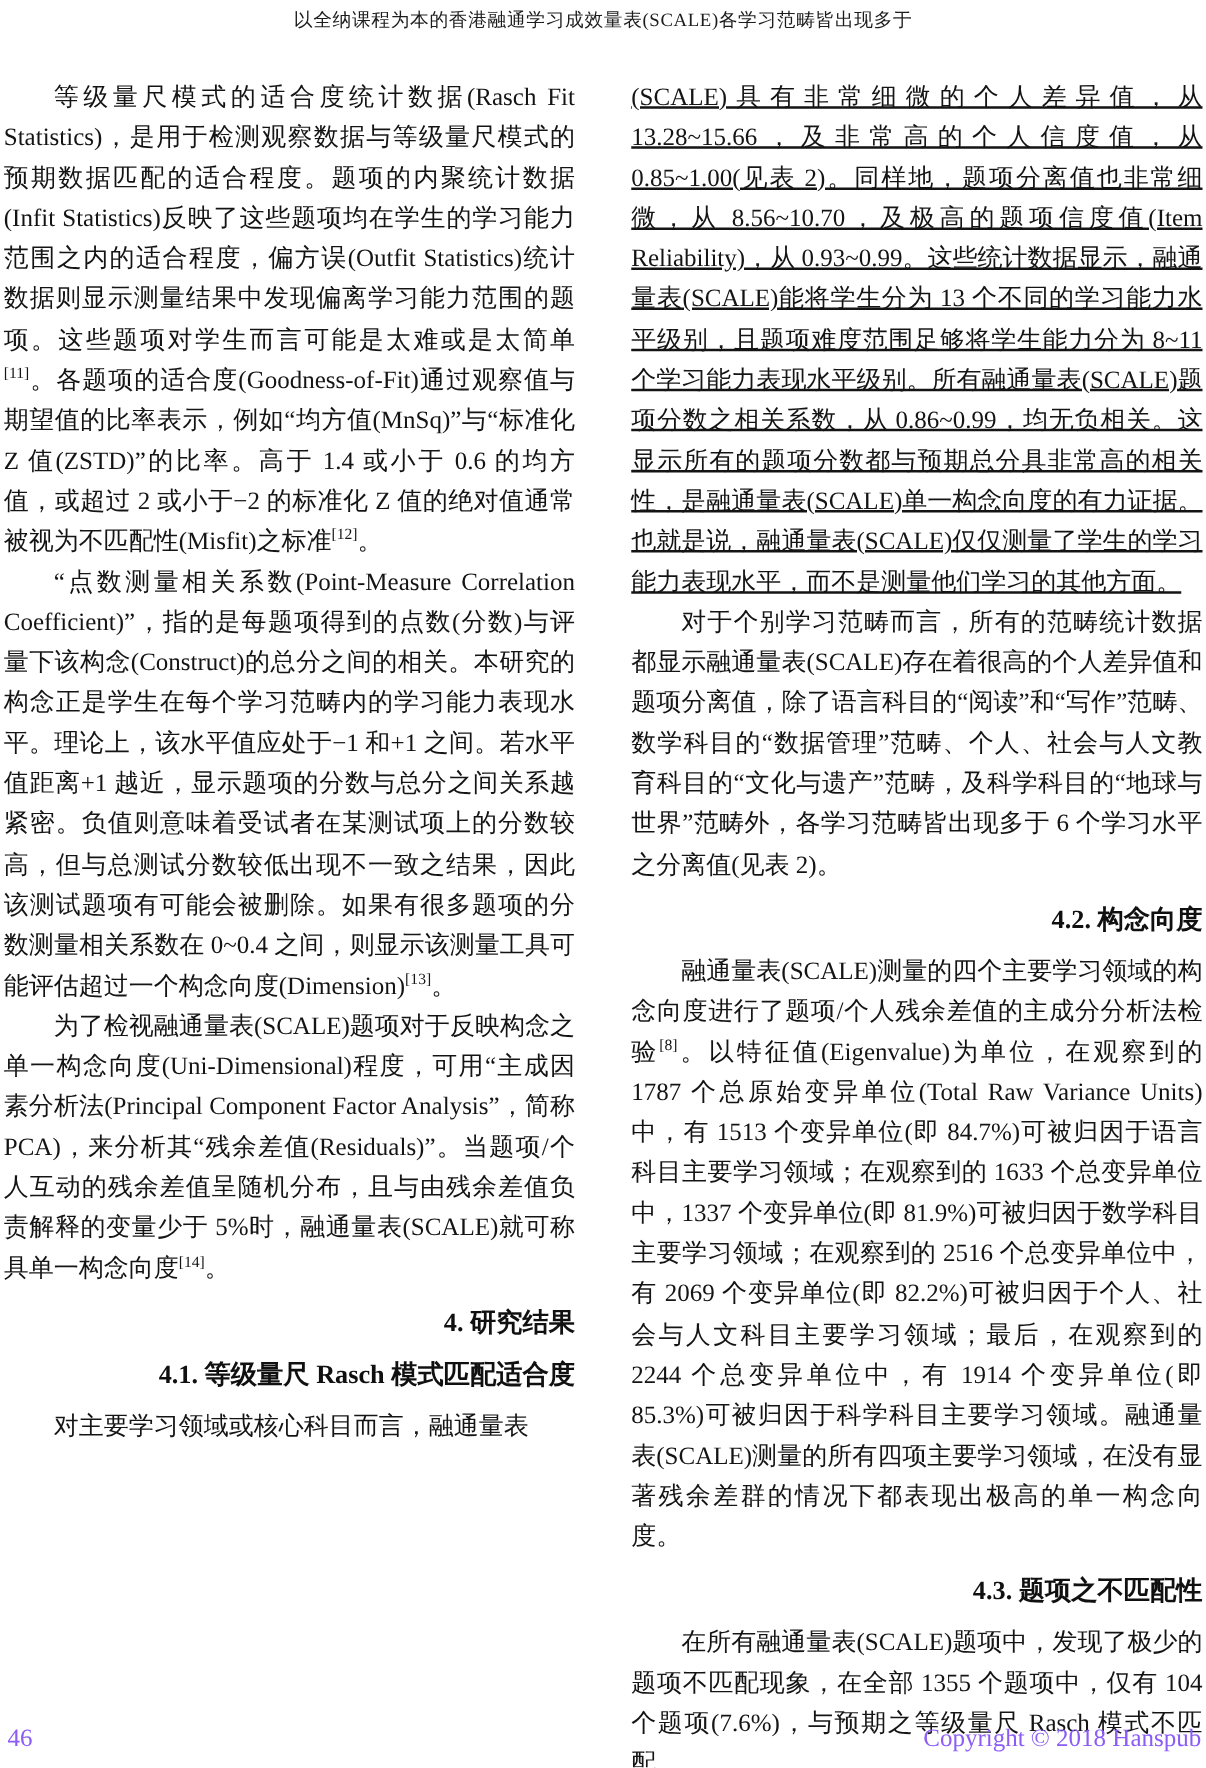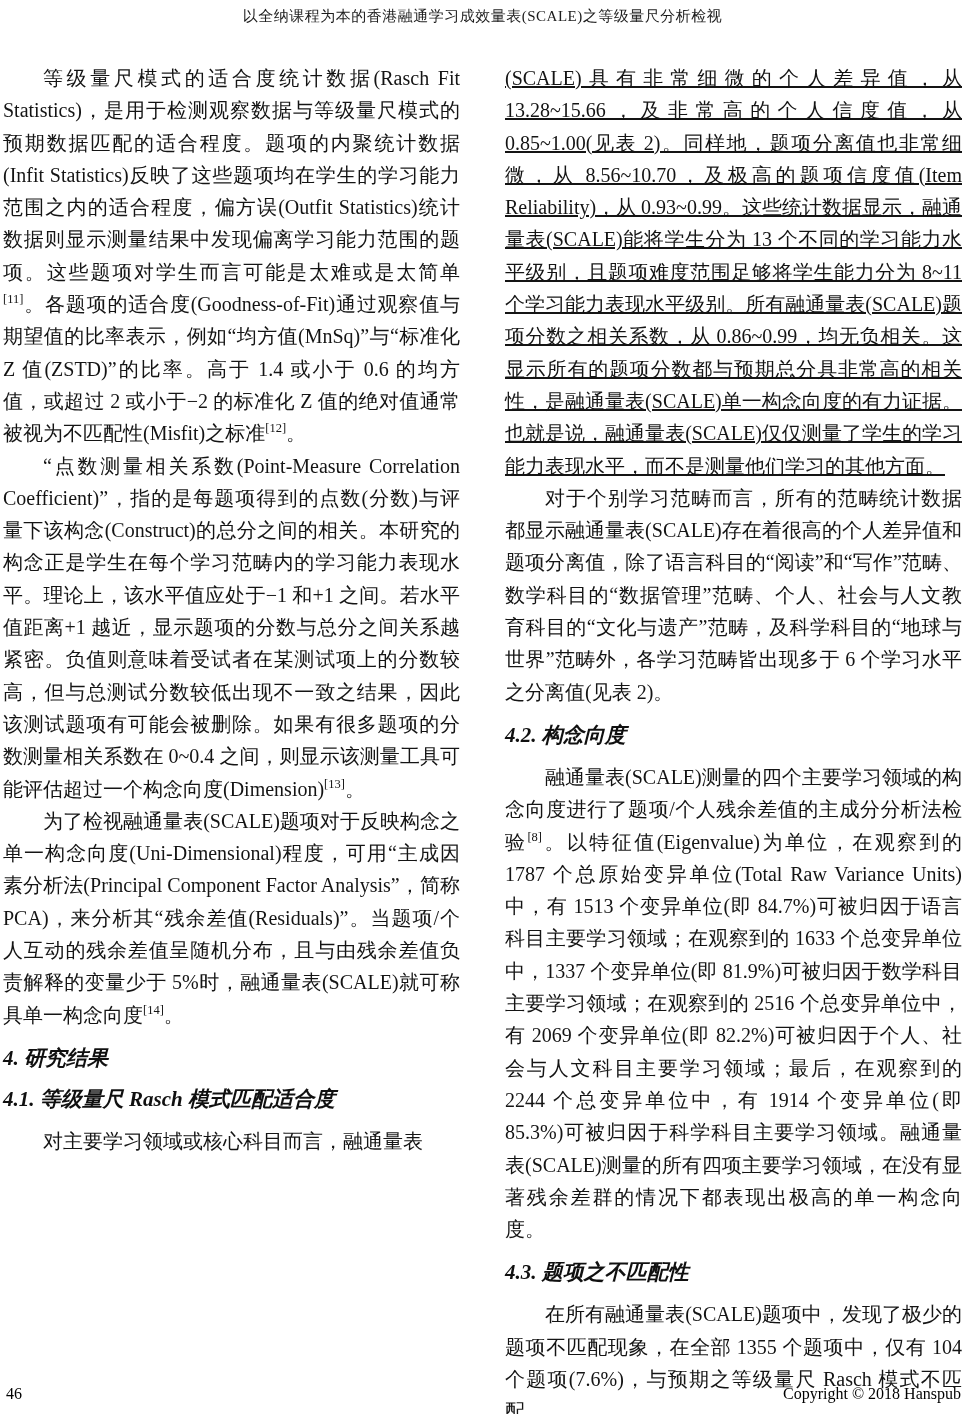--- a/index.html
+++ b/index.html
@@ -38,45 +38,44 @@
   .column p.para {
     margin: 0;
     text-indent: 2em;
   }
   .column p.para.no-indent { text-indent: 0; text-decoration: underline; }
   .column h2.heading {
     font-size: 21px;
     font-weight: bold;
     margin: 13px 0 12px 0;
     line-height: 28px;
-    text-align: left;
+    text-align: right;
     color: #101010;
-    font-style: italic;
   }
   sup.cite {
     font-size: 12.5px;
     line-height: 0;
     vertical-align: super;
   }
   .page-footer {
     position: absolute;
     left: 6px; right: 4px; bottom: 11px;
     display: flex;
     justify-content: space-between;
     align-items: center;
-    font-size: 16px;
-    color: #000000;
+    font-size: 20px;
+    color: #8b5cf6;
   }
 </style>
 </head>
 <body>
 
 <div class="page">
 
-  <div class="page-header">以全纳课程为本的香港融通学习成效量表(SCALE)之等级量尺分析检视</div>
+  <div class="page-header">以全纳课程为本的香港融通学习成效量表(SCALE)各学习范畴皆出现多于</div>
 
   <div class="columns">
     <div class="column">
         <p class="para">等级量尺模式的适合度统计数据(Rasch Fit Statistics)，是用于检测观察数据与等级量尺模式的预期数据匹配的适合程度。题项的内聚统计数据(Infit Statistics)反映了这些题项均在学生的学习能力范围之内的适合程度，偏方误(Outfit Statistics)统计数据则显示测量结果中发现偏离学习能力范围的题项。这些题项对学生而言可能是太难或是太简单<sup class="cite">[11]</sup>。各题项的适合度(Goodness-of-Fit)通过观察值与期望值的比率表示，例如“均方值(MnSq)”与“标准化 Z 值(ZSTD)”的比率。高于 1.4 或小于 0.6 的均方值，或超过 2 或小于−2 的标准化 Z 值的绝对值通常被视为不匹配性(Misfit)之标准<sup class="cite">[12]</sup>。</p>
         <p class="para">“点数测量相关系数(Point-Measure Correlation Coefficient)”，指的是每题项得到的点数(分数)与评量下该构念(Construct)的总分之间的相关。本研究的构念正是学生在每个学习范畴内的学习能力表现水平。理论上，该水平值应处于−1 和+1 之间。若水平值距离+1 越近，显示题项的分数与总分之间关系越紧密。负值则意味着受试者在某测试项上的分数较高，但与总测试分数较低出现不一致之结果，因此该测试题项有可能会被删除。如果有很多题项的分数测量相关系数在 0~0.4 之间，则显示该测量工具可能评估超过一个构念向度(Dimension)<sup class="cite">[13]</sup>。</p>
         <p class="para">为了检视融通量表(SCALE)题项对于反映构念之单一构念向度(Uni-Dimensional)程度，可用“主成因素分析法(Principal Component Factor Analysis”，简称PCA)，来分析其“残余差值(Residuals)”。当题项/个人互动的残余差值呈随机分布，且与由残余差值负责解释的变量少于 5%时，融通量表(SCALE)就可称具单一构念向度<sup class="cite">[14]</sup>。</p>
         <h2 class="heading">4. 研究结果</h2>
         <h2 class="heading">4.1. 等级量尺 Rasch 模式匹配适合度</h2>
         <p class="para">对主要学习领域或核心科目而言，融通量表</p>
       </div>

